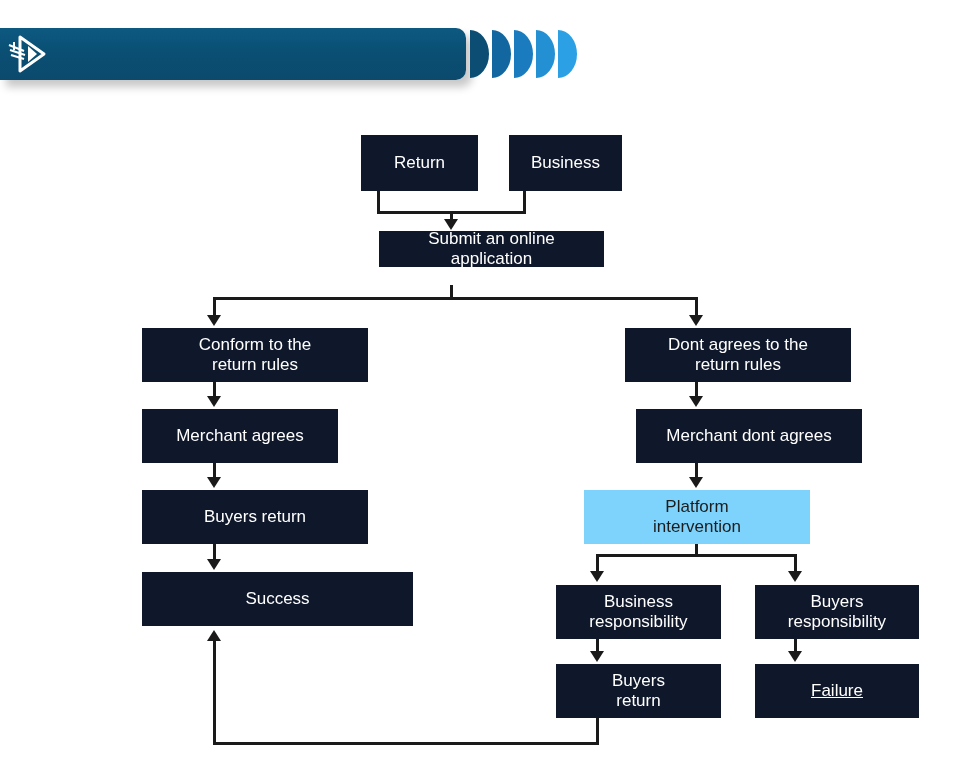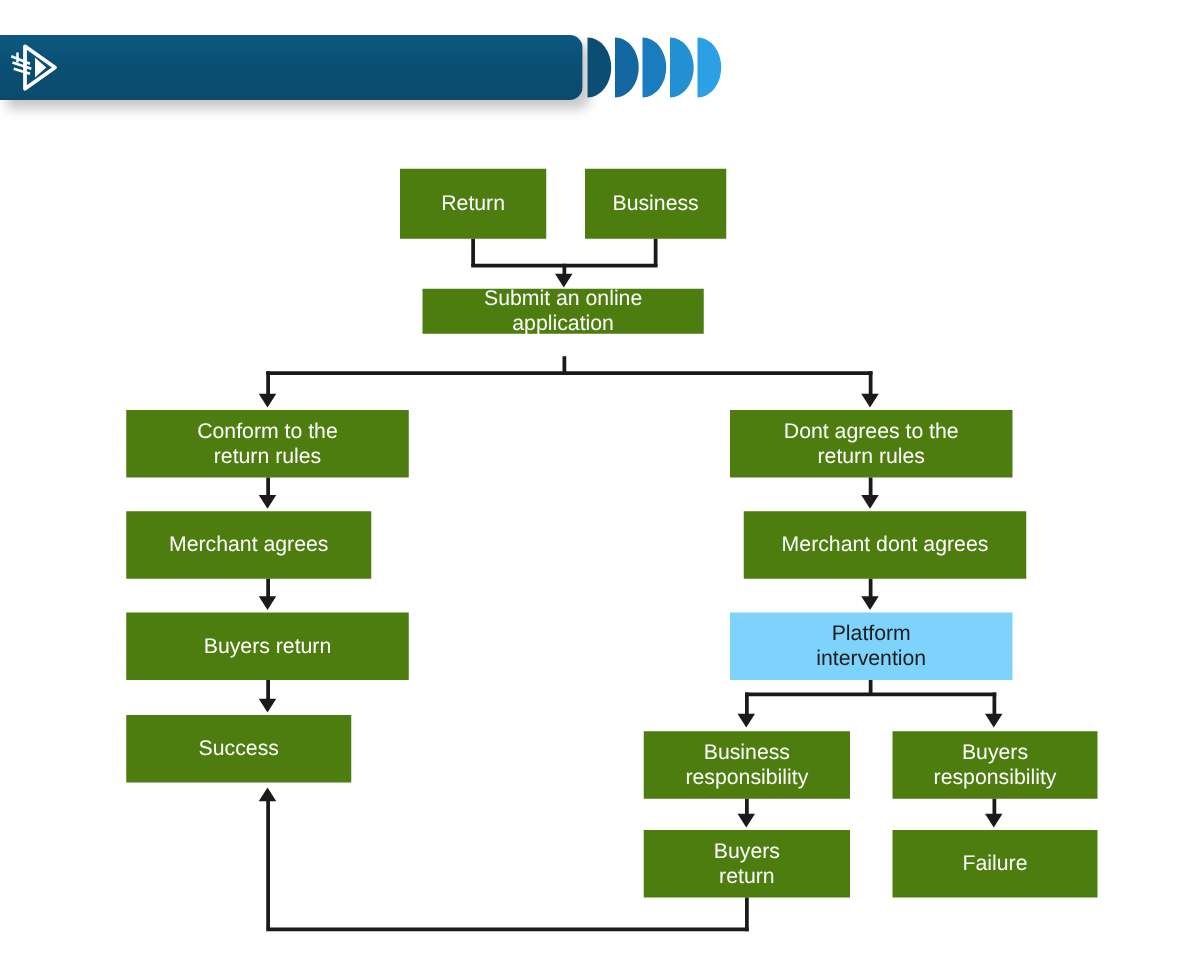--- a/index.html
+++ b/index.html
@@ -67,22 +67,23 @@
     display: flex;
     align-items: center;
     justify-content: center;
     text-align: center;
     line-height: 1.18;
     font-size: 17px;
     padding: 2px 6px;
     white-space: pre-line;
   }
   .node.dark {
-    background: #4d7c0f;
+    background: #0f172a;
     color: #ffffff;
+    margin-left: 41px;
   }
   .node.light {
     background: #7dd3fc;
     color: #1c1c1c;
   }
 
   
   .ln {
     position: absolute;
     background: #1a1a1a;
@@ -136,40 +137,40 @@
 <div class="node dark" style="left:338px; top:231px; width:225px; height:36px;">Submit an online
 application</div>
 
 <div class="node dark" style="left:101px; top:328px; width:226px; height:54px;">Conform to the
 return rules</div>
 
 <div class="node dark" style="left:101px; top:409px; width:196px; height:54px;">Merchant agrees</div>
 
 <div class="node dark" style="left:101px; top:490px; width:226px; height:54px;">Buyers return</div>
 
-<div class="node dark" style="left:101px; top:572px; width:180px; height:54px;">Success</div>
+<div class="node dark" style="left:101px; top:572px; width:271px; height:54px;">Success</div>
 
 <div class="node dark" style="left:584px; top:328px; width:226px; height:54px;">Dont agrees to the
 return rules</div>
 
 <div class="node dark" style="left:595px; top:409px; width:226px; height:54px;">Merchant dont agrees</div>
 
 <div class="node light" style="left:584px; top:490px; width:226px; height:54px;">Platform
 intervention</div>
 
 <div class="node dark" style="left:515px; top:585px; width:165px; height:54px;">Business
 responsibility</div>
 
 <div class="node dark" style="left:714px; top:585px; width:164px; height:54px;">Buyers
 responsibility</div>
 
 <div class="node dark" style="left:515px; top:664px; width:165px; height:54px;">Buyers
 return</div>
 
-<div class="node dark" style="left:714px; top:664px; width:164px; height:54px;">Failure</div>
+<div class="node dark" style="left:714px; top:664px; width:164px; height:54px;text-decoration:underline;">Failure</div>
 
 <div class="ln v" style="left:377px; top:191px; height:22px;"></div>
 <div class="ln v" style="left:523px; top:191px; height:22px;"></div>
 <div class="ln h" style="left:377px; top:211px; width:149px;"></div>
 <div class="ln v" style="left:450px; top:211px; height:11px;"></div>
 <div class="arrowhead down" style="left:444px; top:219px;"></div>
 
 <div class="ln v" style="left:450px; top:285px; height:14px;"></div>
 <div class="ln h" style="left:213px; top:297px; width:485px;"></div>
 

